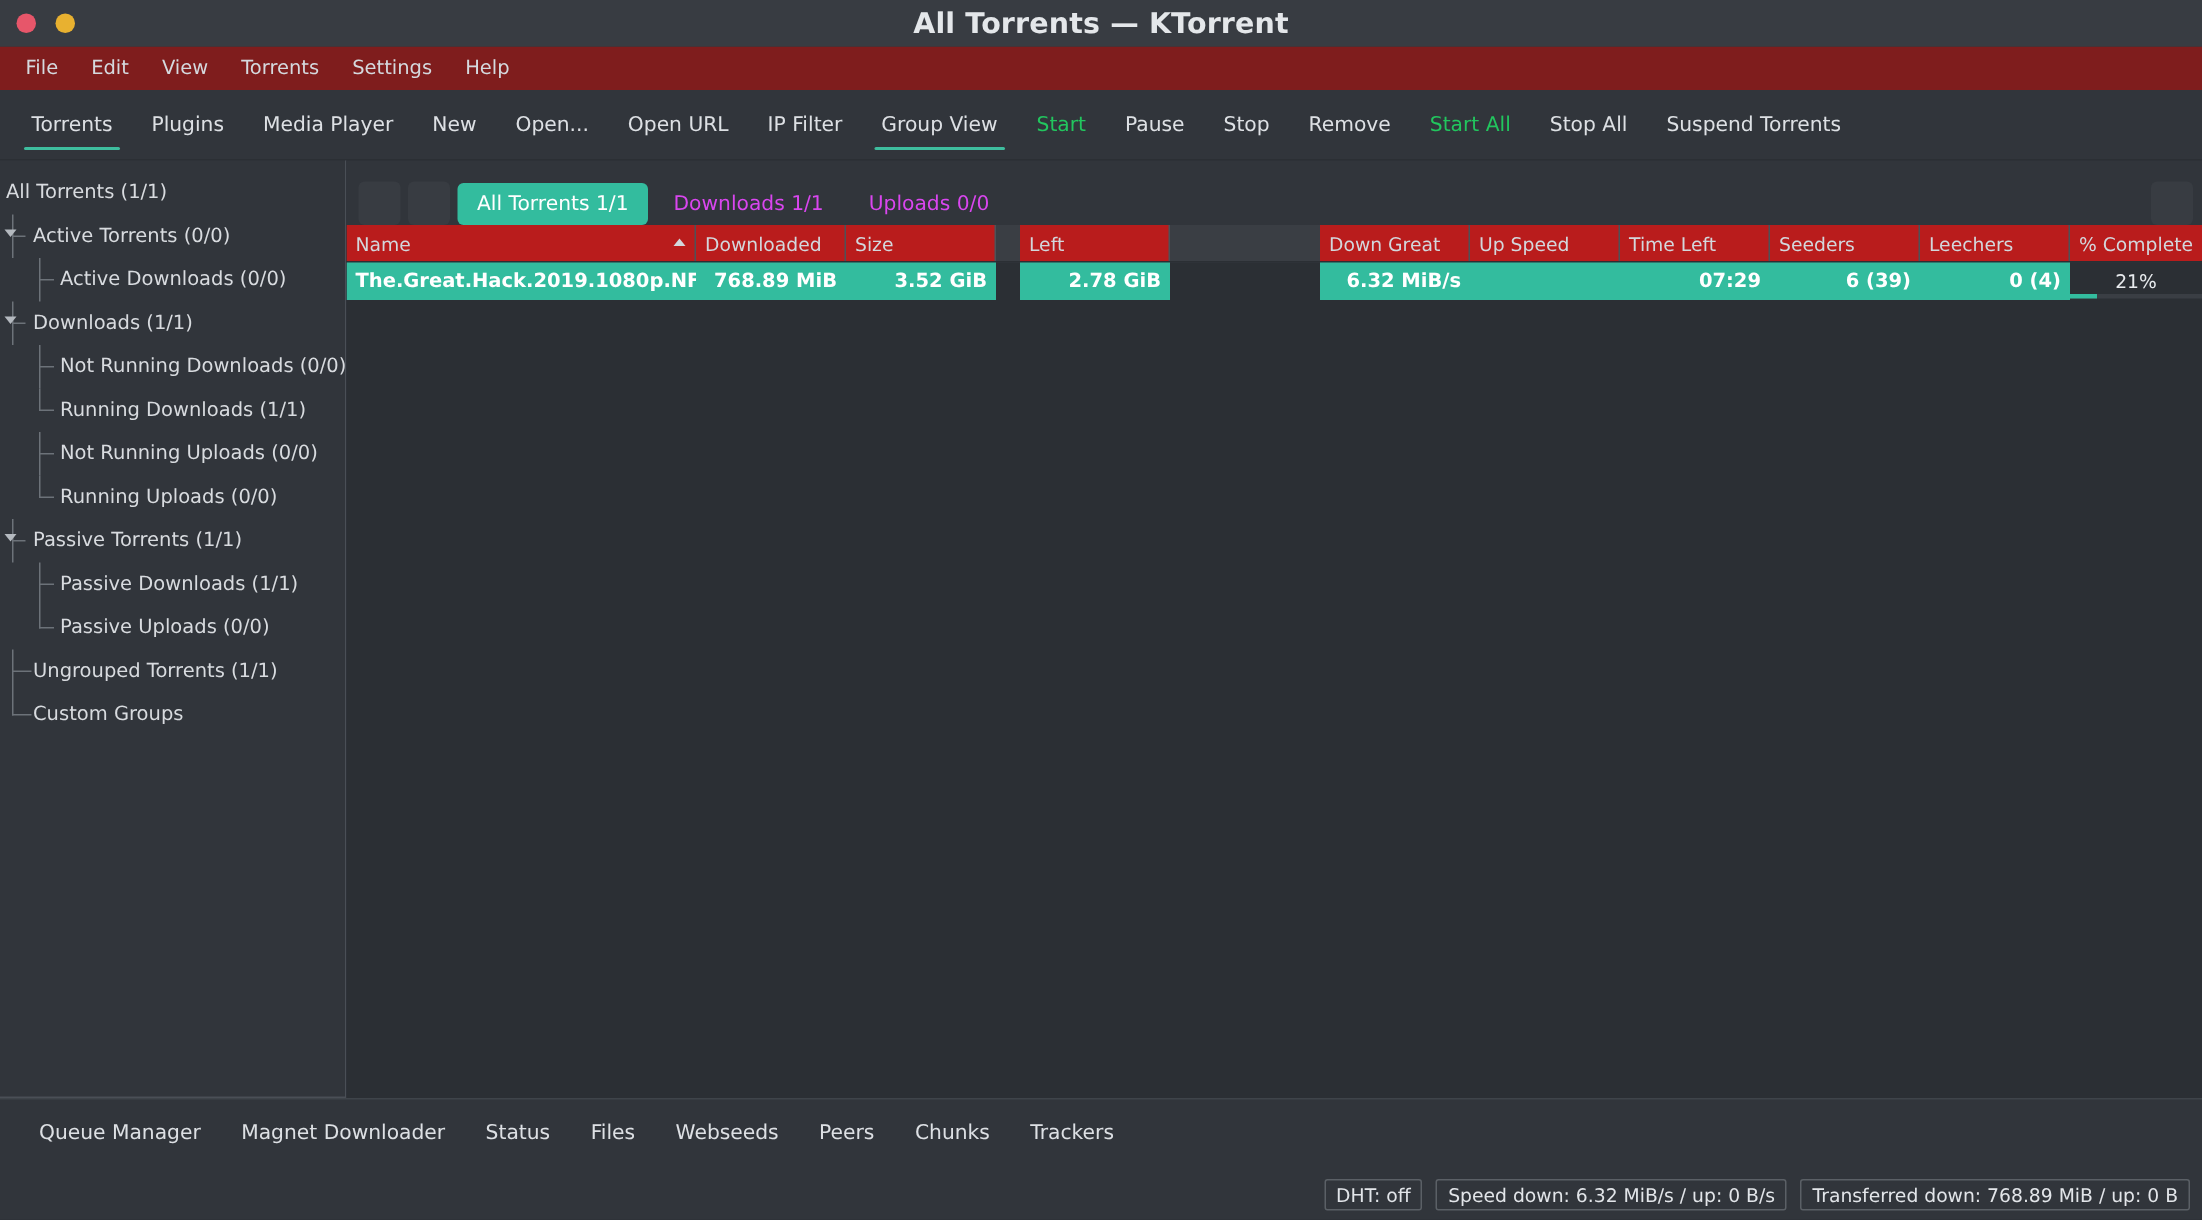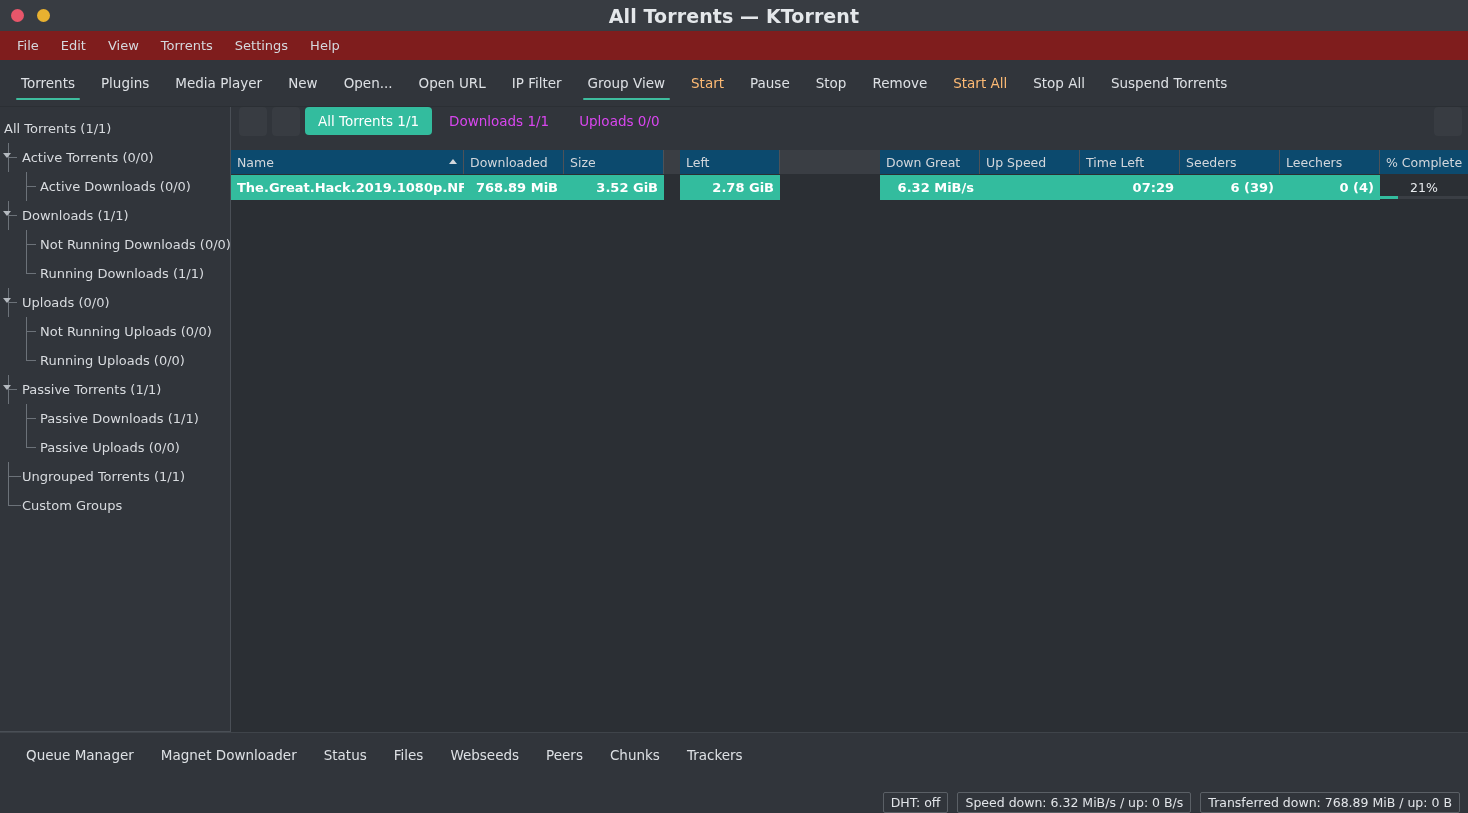--- a/index.html
+++ b/index.html
@@ -43,21 +43,21 @@
   .toolbar {
     height:47px; background:#31353b;
     display:flex; align-items:stretch; padding-left:8px;
     border-bottom:1px solid #2b2f34;
   }
   .tbtn {
     display:flex; align-items:center; position:relative;
     padding:0 13px; font-size:13.5px; color:#dde0e4;
     white-space:nowrap; cursor:default;
   }
-  .tbtn.disabled { color:#fdba74; }
+  .tbtn.disabled { color:#22c55e; }
   .tbtn.active::after {
     content:""; position:absolute; left:8px; right:8px; bottom:6px;
     height:2px; background:#3ebd9e; border-radius:1px;
   }
 
   
   .bodyarea {
     position:absolute; left:0; top:107px; right:0; bottom:81px;
     display:flex;
   }
@@ -99,21 +99,21 @@
   }
   .treelabel { font-size:13px; }
 
   
   .rightpanel {
     flex:1; display:flex; flex-direction:column;
     background:#2b2f34; min-width:0;
   }
   .tabstrip {
     height:43px; background:#31353b;
-    display:flex; align-items:flex-start; padding:0 6px 0 8px;
+    display:flex; align-items:flex-end; padding:0 6px 0 8px;
     gap:5px; position:relative;
   }
   .navbtn {
     width:28px; height:29px; background:#383c42; border-radius:4px;
     flex:0 0 28px; cursor:default;
   }
   .vtab {
     font-size:13.5px; color:#d946ef; padding:6px 13px;
     border-radius:4px; cursor:default; white-space:nowrap;
   }
@@ -121,21 +121,21 @@
   .tabspacer { flex:1; }
 
   
   .tablewrap { flex:1; background:#2b2f34; overflow:hidden; position:relative; }
   .thead { display:flex; height:25px; background:#3a3e44; border-bottom:1px solid #2b2f34; }
   .th {
     display:flex; align-items:center;
     font-size:12.5px; color:#d3d7dc; padding:0 6px;
     border-right:1px solid #4d5258; position:relative;
     white-space:nowrap; overflow:hidden; cursor:default;
-    background:#0c4a6e;
+    background:#b91c1c;
   }
   .sortmark {
     position:absolute; right:6px; top:9px;
     width:0; height:0; border-left:4px solid transparent;
     border-right:4px solid transparent; border-bottom:5px solid #d3d7dc;
   }
   .trow { display:flex; height:25px; }
   .td {
     display:flex; align-items:center;
     font-size:13px; padding:0 6px; white-space:nowrap;
@@ -176,21 +176,21 @@
     position:absolute; left:0; right:0; bottom:0; height:81px;
     background:#31353b; border-top:1px solid #3f444a;
   }
   .btabs { display:flex; align-items:center; height:43px; padding-left:14px; gap:3px; }
   .btab {
     font-size:13.5px; color:#dde0e4; padding:5px 12px;
     border-radius:3px; cursor:default; white-space:nowrap;
   }
   .statusbar {
     position:absolute; left:0; right:0; bottom:0; height:27px;
-    display:flex; align-items:flex-end; justify-content:flex-end;
+    display:flex; align-items:flex-start; justify-content:flex-end;
     padding-right:8px; gap:9px;
   }
   .sbox {
     border:1px solid #5b6066; border-radius:2px;
     padding:2px 7px; font-size:12.5px; color:#e2e5e9;
     background:#31353b; white-space:nowrap; cursor:default;
   }
 </style>
 </head>
 <body>
@@ -283,26 +283,20 @@
         </div>
         <span class="treelabel">Downloads (1/1)</span>
       </div>
       <div class="treerow">
         <div class="tw tw-l2"></div>
         <span class="treelabel">Not Running Downloads (0/0)</span>
       </div>
       <div class="treerow">
         <div class="tw tw-l2 last"></div>
         <span class="treelabel">Running Downloads (1/1)</span>
-      </div>
-      <div class="treerow">
-        <div class="tw tw-l1">
-          <div class="arrow"></div>
-        </div>
-        <span class="treelabel">Uploads (0/0)</span>
       </div>
       <div class="treerow">
         <div class="tw tw-l2"></div>
         <span class="treelabel">Not Running Uploads (0/0)</span>
       </div>
       <div class="treerow">
         <div class="tw tw-l2 last"></div>
         <span class="treelabel">Running Uploads (0/0)</span>
       </div>
       <div class="treerow">

